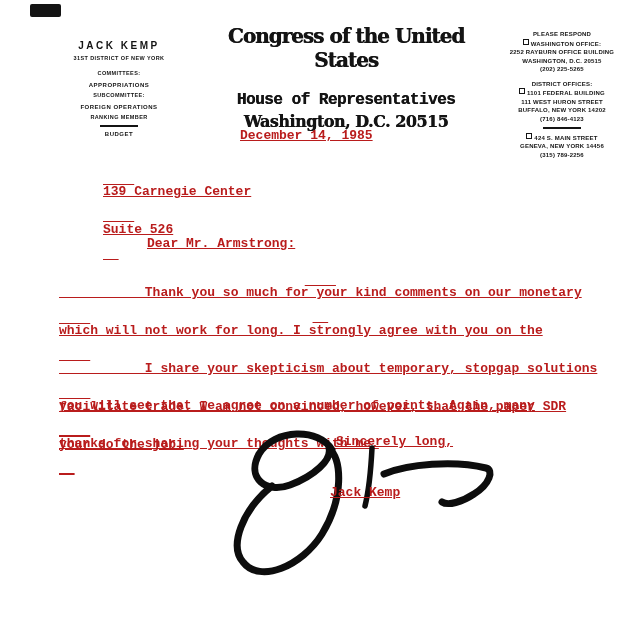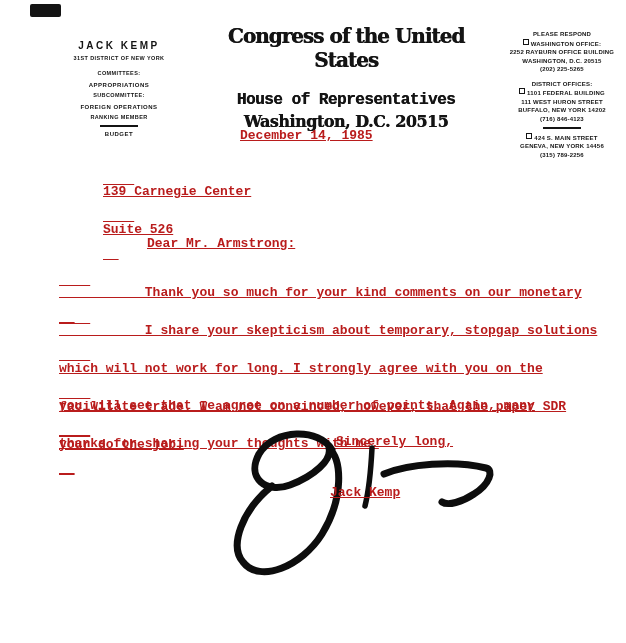--- a/index.html
+++ b/index.html
@@ -79,27 +79,27 @@
 
   <div class="tw" style="left:240px;top:130px;">December 14, 1985</div>
 
   <div class="tw" style="left:103px;top:161px;">
     <div>139 Carnegie Center</div>
     <div>Suite 526</div>
   </div>
 
   <div class="tw" style="left:103px;top:238px;margin-left:44px;">Dear Mr. Armstrong:</div>
 
-  <div class="tw" style="left:59px;top:262px;">
+  <div class="tw" style="left:59px;top:262px;text-align:center;">
     <div>           Thank you so much for your kind comments on our monetary</div>
   </div>
 
   <div class="tw" style="left:59px;top:300px;">
+    <div>which will not work for long. I strongly agree with you on the</div>
     <div>           I share your skepticism about temporary, stopgap solutions</div>
-    <div>which will not work for long. I strongly agree with you on the</div>
     <div>facilitate trade. I am not convinced, however, that the paper SDR</div>
     <div>your do the job.</div>
   </div>
 
   <div class="tw" style="left:59px;top:375px;">
     <div>you will see that we agree on a number of points. Again, many</div>
     <div>thanks for sharing your thoughts with me.</div>
   </div>
 
   <div class="tw" style="left:336px;top:436px;">Sincerely long,</div>

